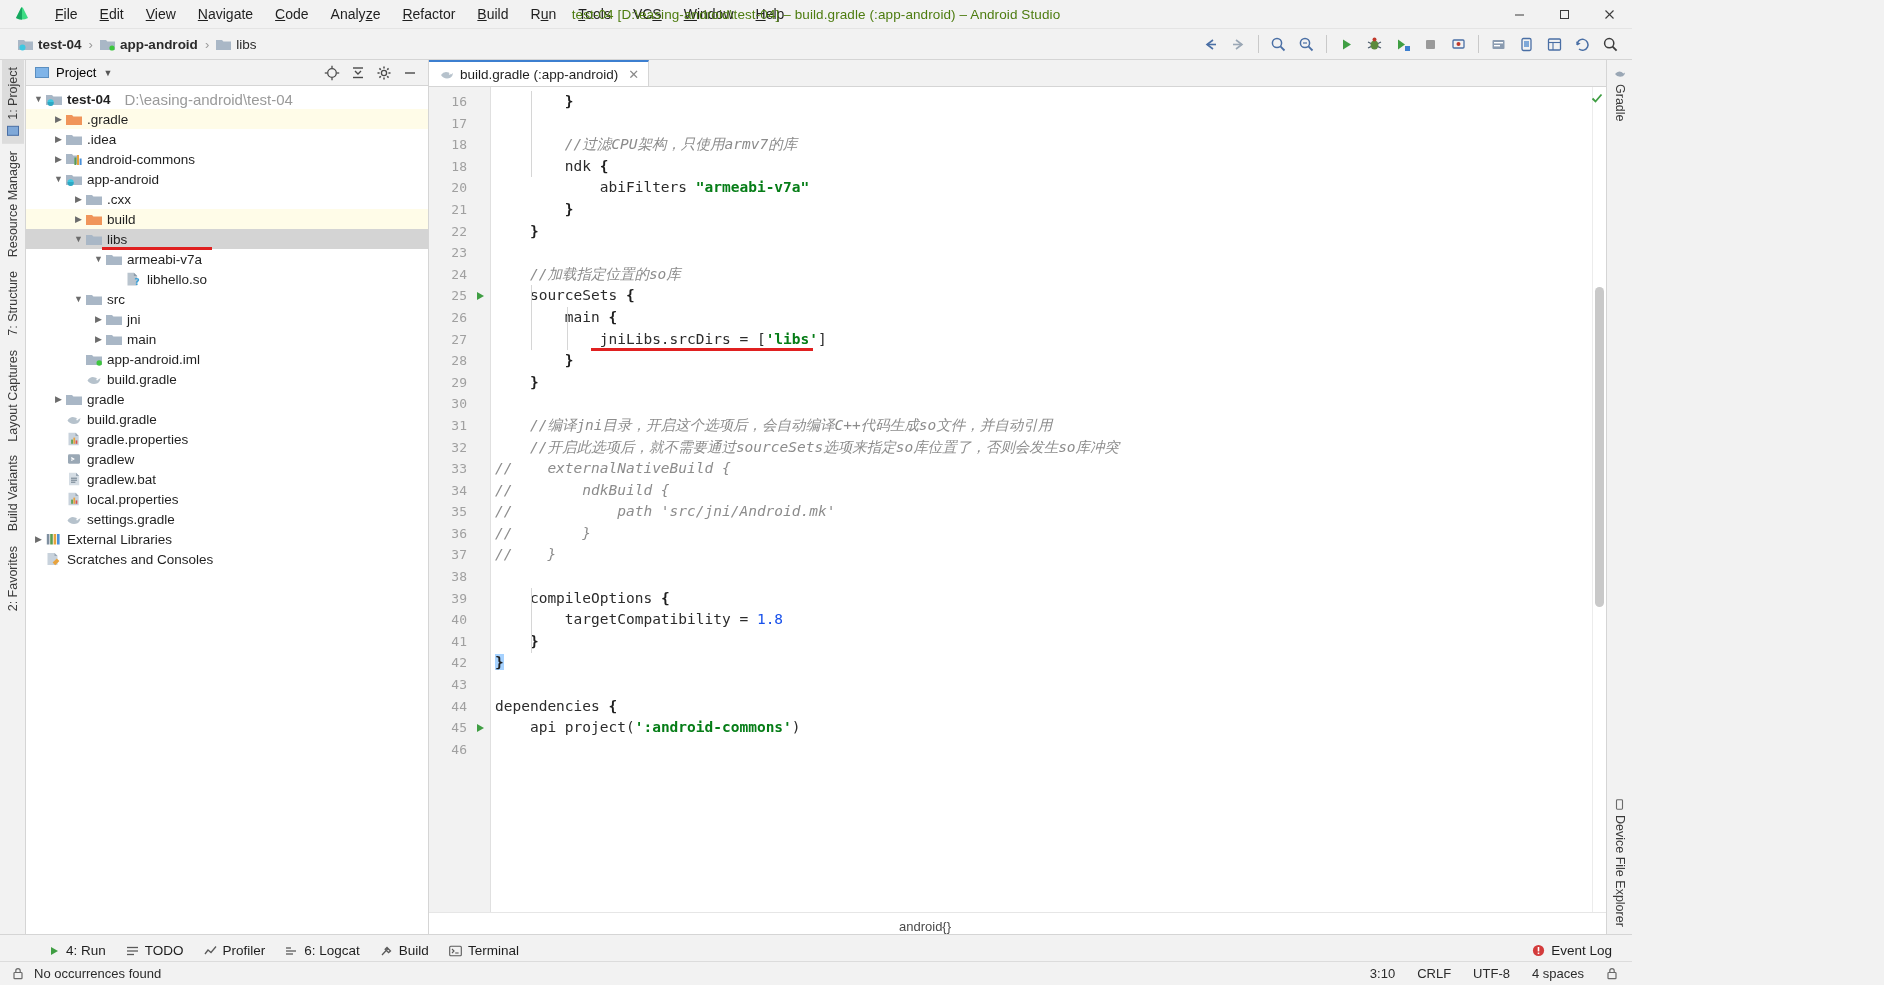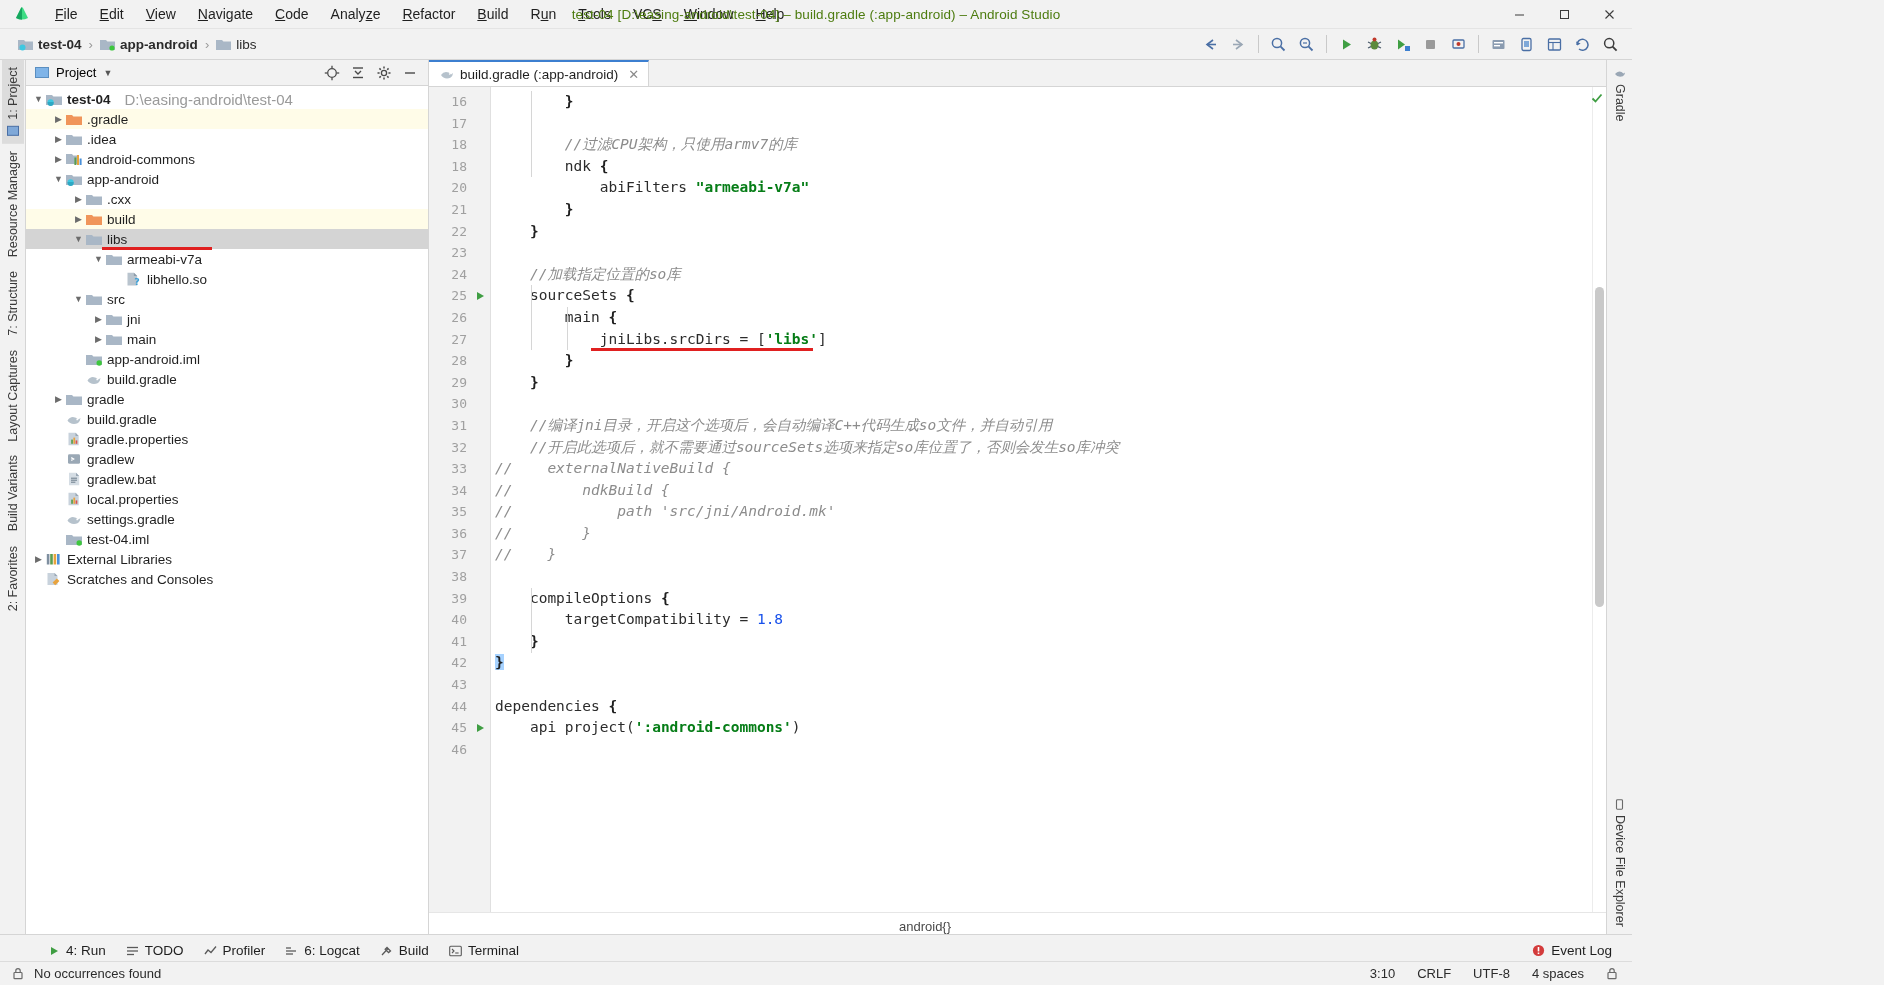--- a/index.html
+++ b/index.html
@@ -663,32 +663,20 @@
             <span class="twist"></span>
             <span class="ticon">
               <span>
                 <svg width="16" height="14" viewBox="0 0 16 14">
                   <path d="M1.5 8.5 q2-3.6 5.4-3.6 q3.4 0 5.4 2.6 l2.2-1.6 l-0.7 2.8 q-1.7 3.2-5.8 3.2 q-4.4 0-6.5-3.4 Z" fill="#b6c2cc"></path>
                   <circle cx="11.2" cy="7.4" r="0.85" fill="#fff"></circle>
                 </svg>
               </span>
             </span>
             <span class="tlabel">settings.gradle</span>
-          </div>
-          <div class="trow" style="padding-left: 26px;">
-            <span class="twist"></span>
-            <span class="ticon">
-              <span>
-                <svg width="16" height="13" viewBox="0 0 16 13">
-                  <path d="M0 2 h6 l1.4 1.6 H16 V12 H0 Z" fill="#a9b7c6"></path>
-                  <circle cx="13.2" cy="10" r="2.7" fill="#3ec73e"></circle>
-                </svg>
-              </span>
-            </span>
-            <span class="tlabel">test-04.iml</span>
           </div>
           <div class="trow" style="padding-left: 6px;">
             <span class="twist">▶</span>
             <span class="ticon">
               <span>
                 <svg width="16" height="14" viewBox="0 0 16 14">
                   <rect x="0.8" y="2" width="2.6" height="10.5" fill="#7f8fa0"></rect>
                   <rect x="4.2" y="2" width="2.6" height="10.5" fill="#5a9e4f"></rect>
                   <rect x="7.6" y="2" width="2.6" height="10.5" fill="#e8a33d"></rect>
                   <rect x="11" y="2" width="2.6" height="10.5" fill="#4a90d9"></rect>

